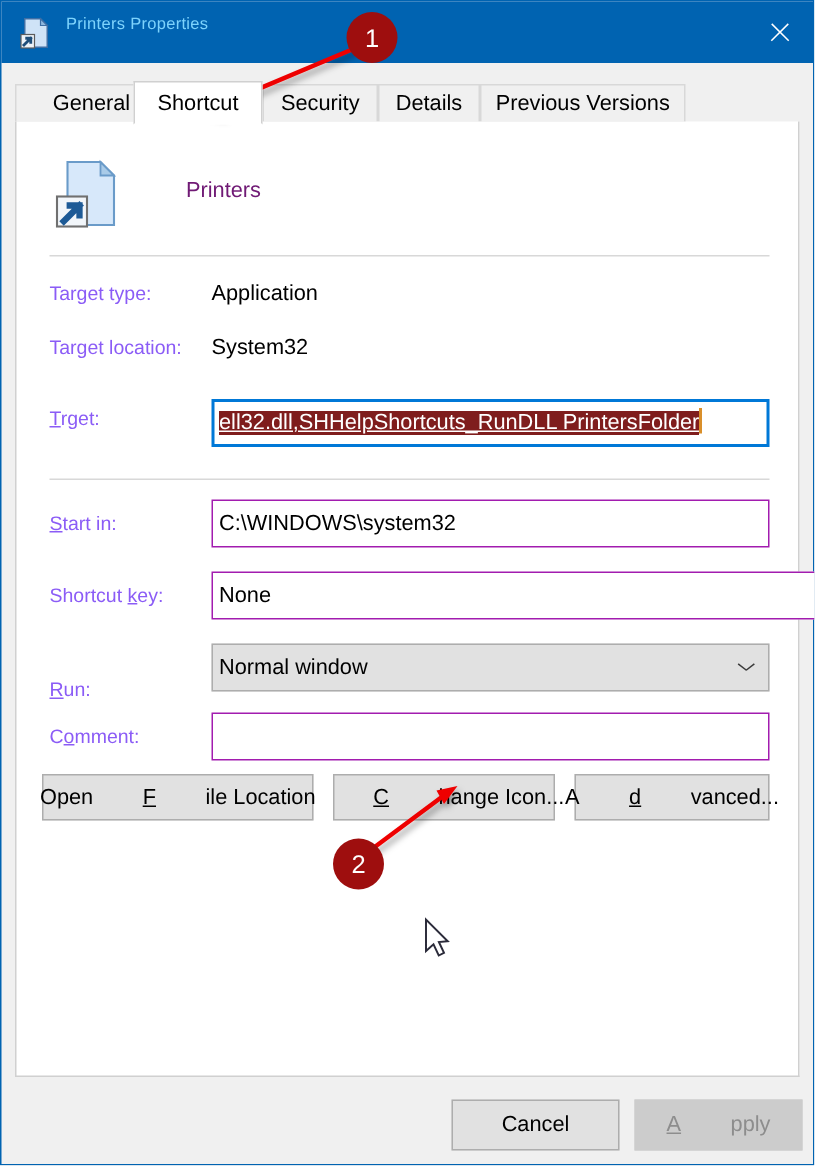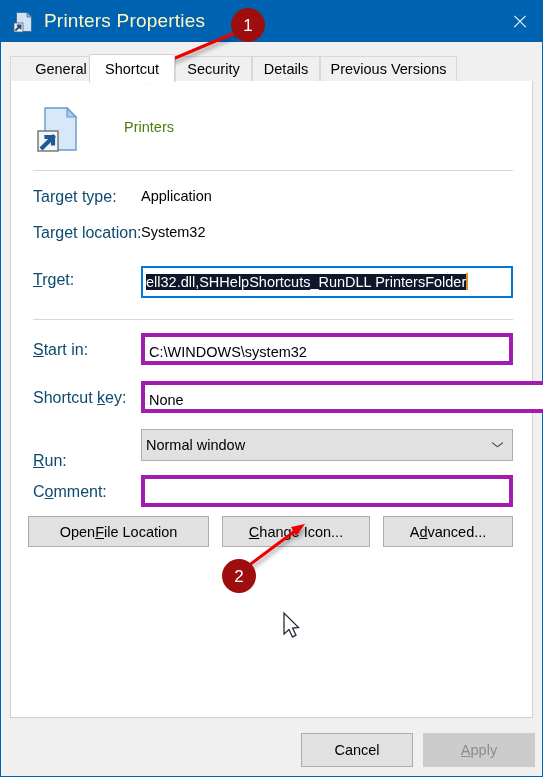--- a/index.html
+++ b/index.html
@@ -37,22 +37,22 @@
     box-sizing: border-box;
   }
   .titlebar-icon {
     position: absolute;
     left: 12px; top: 10px;
     width: 22px; height: 22px;
   }
   .titlebar-text {
     position: absolute;
     left: 43px; top: 9px;
-    font-size: 19px;
-    color: #fef9c3;
+    font-size: 11px;
+    color: #7dd3fc;
     letter-spacing: 0.2px;
     white-space: nowrap;
   }
   .close-btn {
     position: absolute;
     right: 0; top: 0;
     width: 46px; height: 41px;
     display: flex;
     align-items: center;
     justify-content: center;
@@ -121,64 +121,65 @@
   }
   .hdr-icon {
     position: absolute;
     left: 25px; top: 24px;
     width: 48px; height: 48px;
   }
   .hdr-name {
     position: absolute;
     left: 113px; top: 38px;
     font-size: 14.5px;
-    color: #4d7c0f;
+    color: #701a75;
   }
   .rule {
     position: absolute;
     left: 22px;
     width: 480px;
     height: 1px;
     background: #d8d8d8;
   }
 
   .lbl {
     position: absolute;
-    font-size: 16px;
-    color: #0c4a6e;
+    font-size: 13px;
+    color: #8b5cf6;
     white-space: nowrap;
   }
   .val {
     position: absolute;
     font-size: 14.5px;
     color: #000000;
     white-space: nowrap;
   }
   .u { text-decoration: underline; }
 
   .field {
     position: absolute;
     box-sizing: border-box;
     background: #ffffff;
-    border: 4px solid #a21caf;
+    border: 1px solid #a21caf;
     font-size: 14.5px;
     color: #000000;
     padding: 0 4px;
     line-height: 30px;
     white-space: nowrap;
     overflow: hidden;
   }
   .field.focused {
     border: 2px solid #0078d7;
     padding: 0 3px;
     line-height: 28px;
   }
   .sel-text {
-    background: #0f172a;
+    background: #7f1d1d;
     color: #ffffff;
+    text-decoration: underline;
   }
   .caret {
     display: inline-block;
     width: 2px;
     height: 17px;
     background: #d98f2a;
     vertical-align: -3px;
   }
 
   .combo {
@@ -212,20 +213,21 @@
     box-sizing: border-box;
     background: #e1e1e1;
     border: 1px solid #adadad;
     font-size: 14.5px;
     color: #000000;
     text-align: center;
     white-space: nowrap;
     display: flex;
     align-items: center;
     justify-content: center;
+    gap: 33px;
   }
   .btn.default {
     border: 2px solid #0078d7;
     background: #e1e1e1;
   }
   .btn.disabled {
     background: #cccccc;
     border: 1px solid #cccccc;
     color: #8d8d8d;
   }

